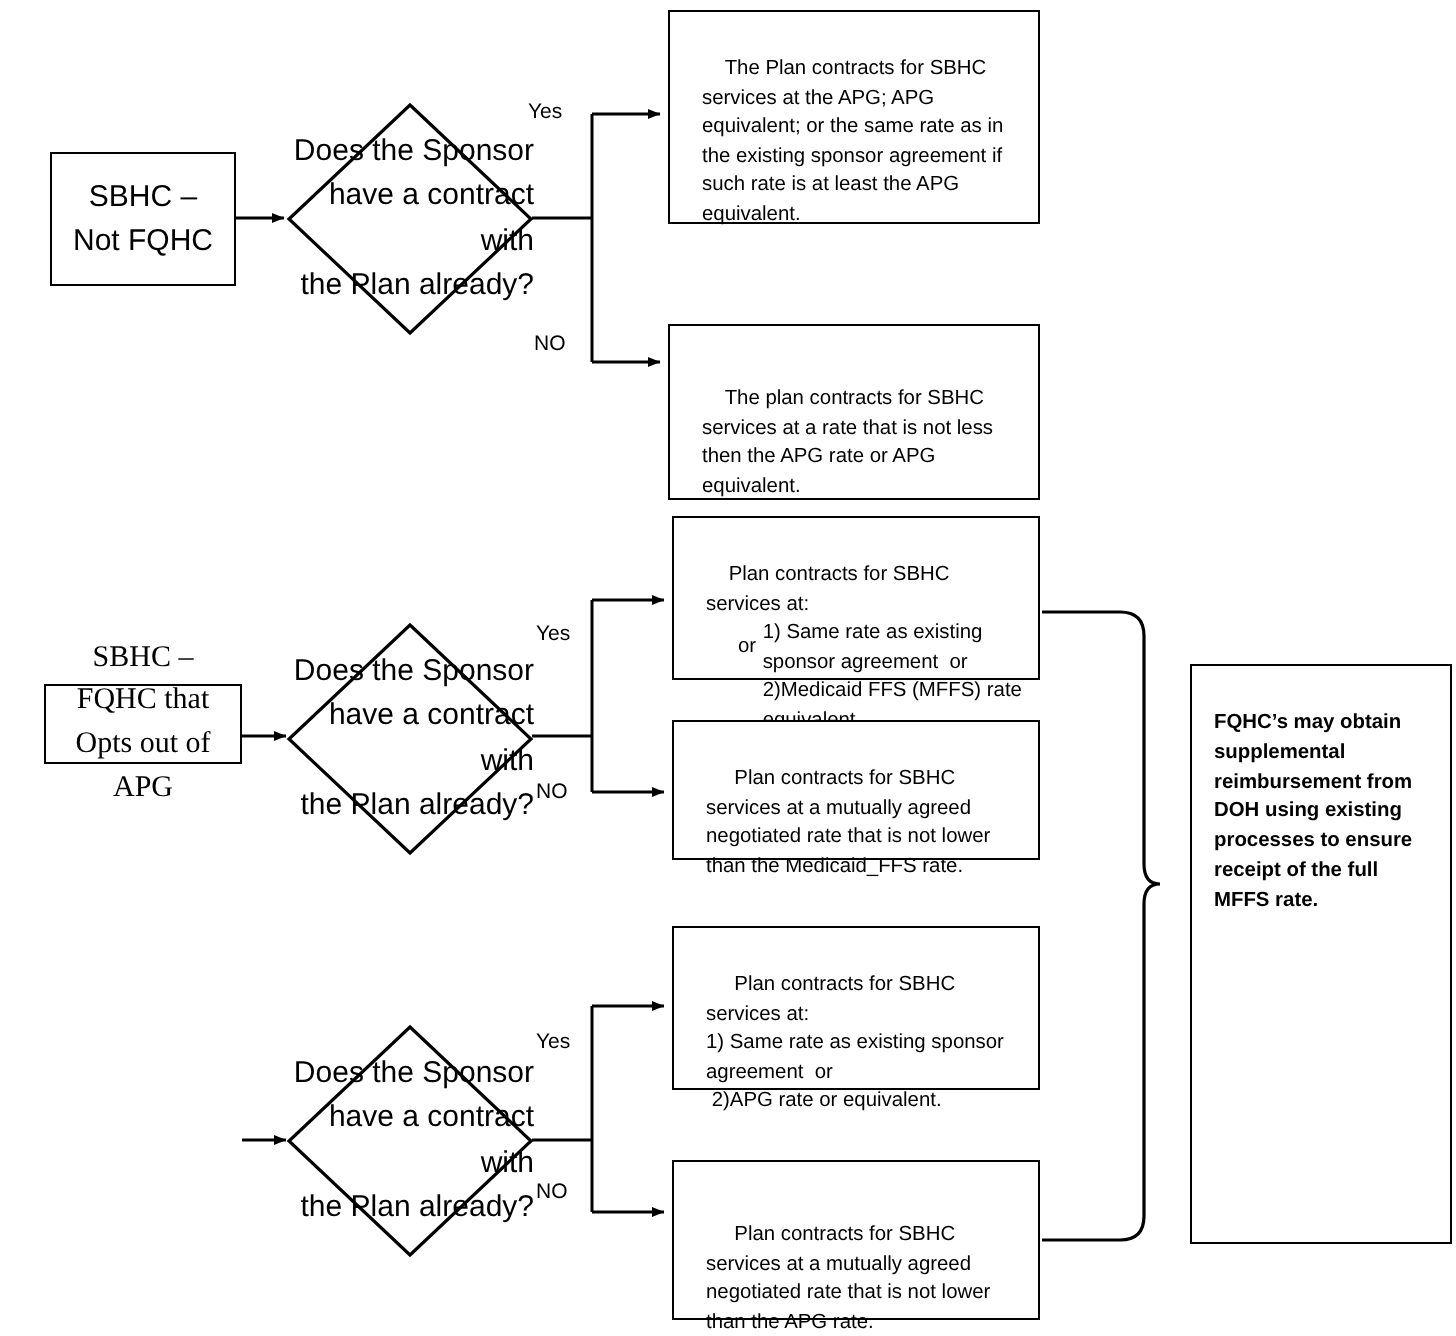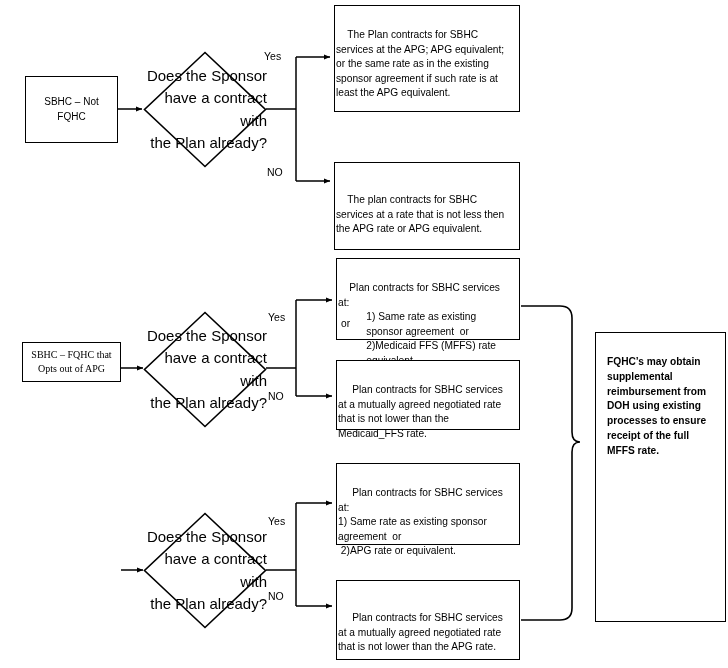--- a/index.html
+++ b/index.html
@@ -28,28 +28,28 @@
   .node {
     position: absolute;
     border: 1.4px solid #000000;
     background: #ffffff;
   }
   .proc {
     display: flex;
     align-items: center;
     justify-content: center;
     text-align: center;
-    font-size: 10px;
+    font-size: 15px;
     line-height: 1.45;
     padding: 4px 6px;
   }
   .txtbox {
     font-size: 10.2px;
     line-height: 1.42;
-    padding: 8px 8px 6px 1px;
+    padding: 8px 8px 6px 16px;
     text-align: left;
     white-space: pre-wrap;
   }
   .txtbox.pad-top-lg { padding-top: 16px; }
   .decision {
     position: absolute;
   }
   .decision svg { position: absolute; left: 0; top: 0; }
   .decision .dtext {
     position: absolute;
@@ -68,20 +68,21 @@
     position: absolute;
     font-size: 10.5px;
     line-height: 1;
     color: #000000;
     white-space: nowrap;
   }
   .orlabel {
     position: absolute;
     font-size: 10.2px;
     color: #000000;
+    margin-left: 28px;
   }
 </style>
 </head>
 <body>
 
 <div id="canvas">
 
   <svg class="wires" viewBox="0 0 728 668">
     <defs>
       <marker id="arrowhead" markerWidth="7" markerHeight="7" refX="6.2" refY="3" orient="auto" markerUnits="userSpaceOnUse">

